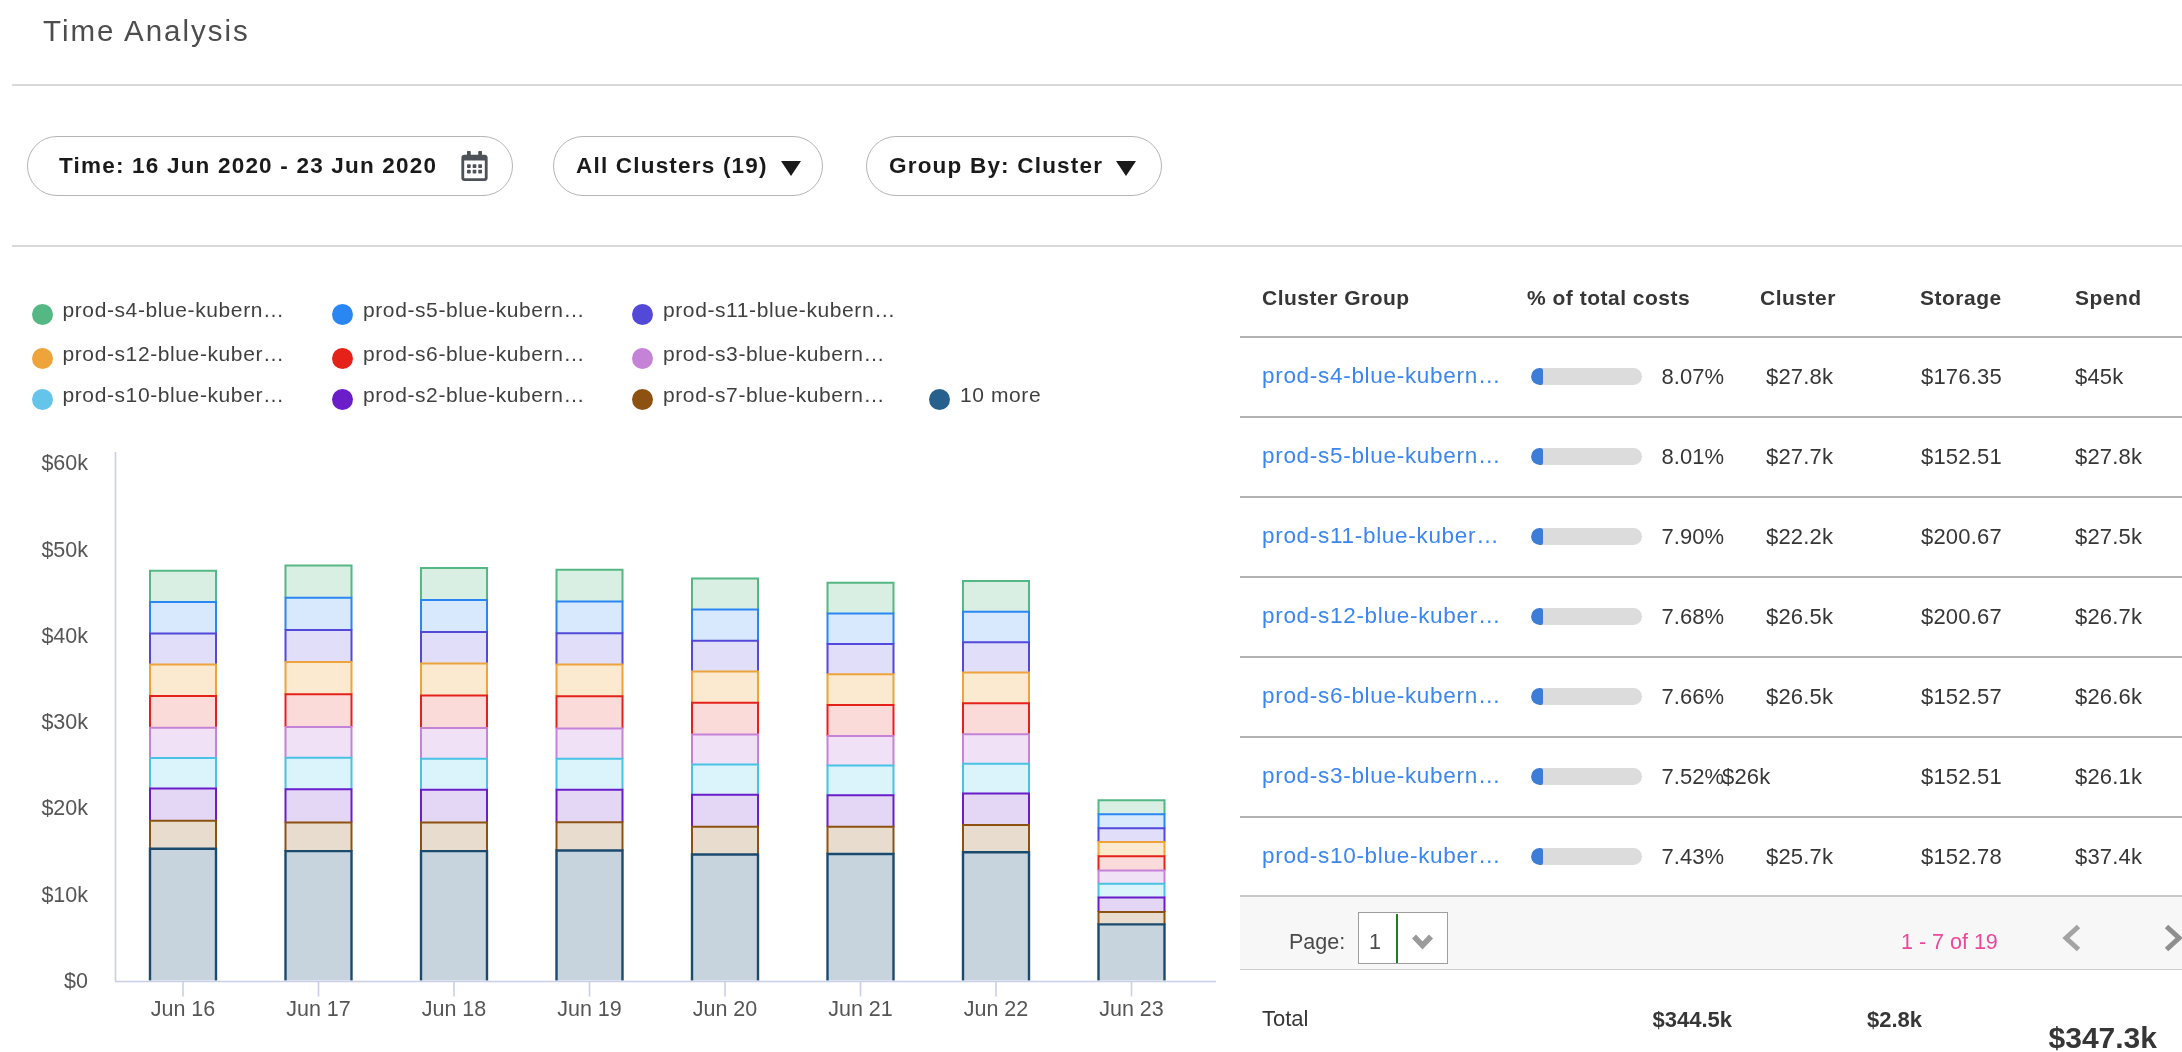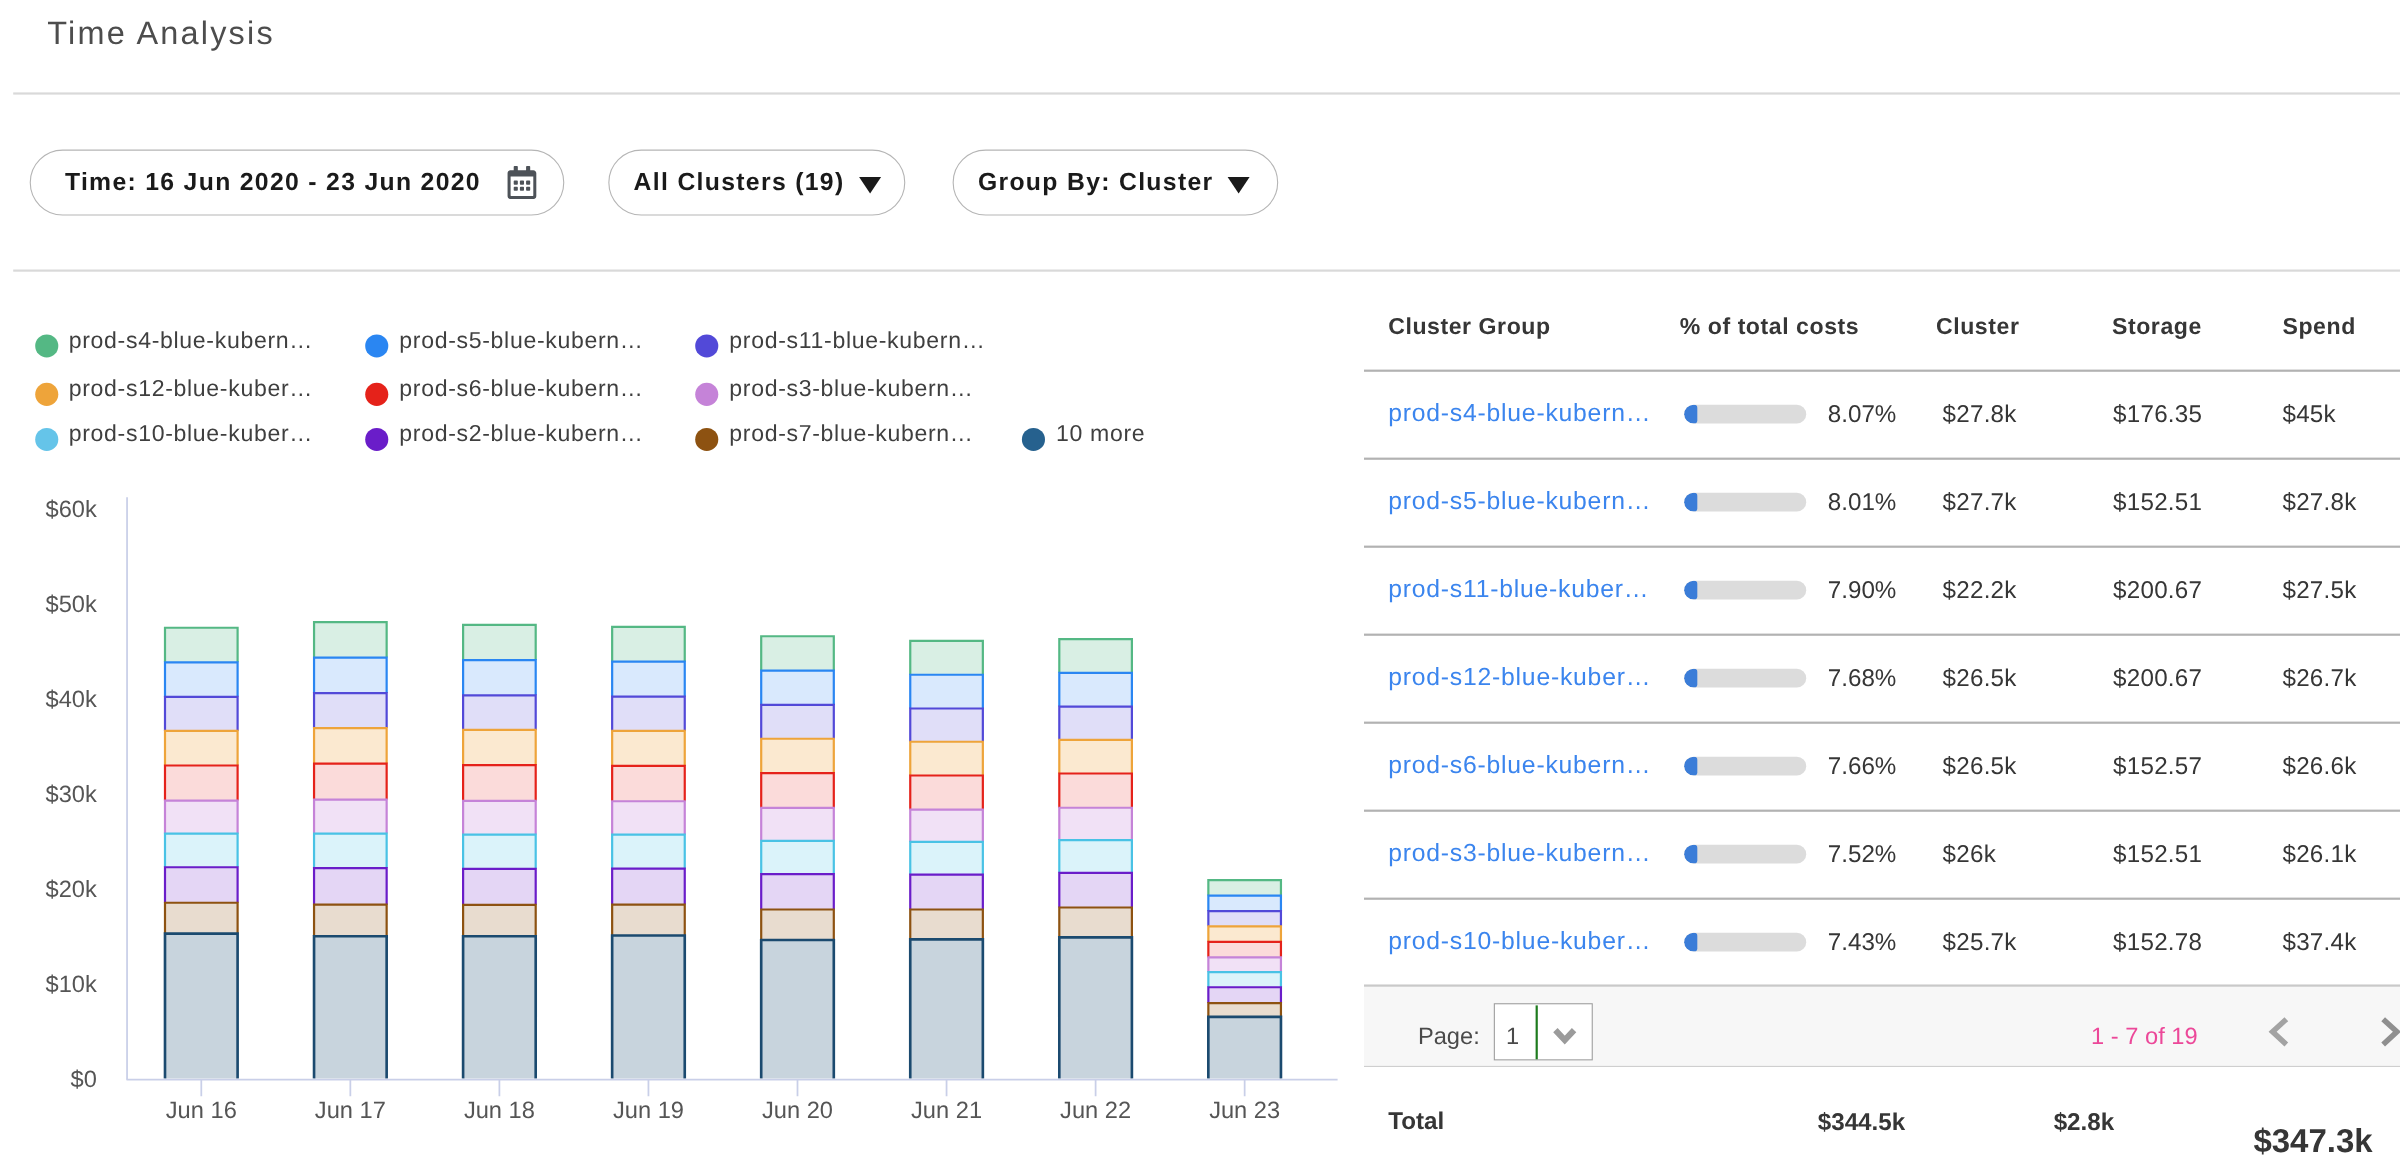--- a/index.html
+++ b/index.html
@@ -290,21 +290,21 @@
 <div class="pct" style="top:684px">7.66%</div>
 <div class="num" style="left:1766px;top:684px">$26.5k</div>
 <div class="num" style="left:1921px;top:684px">$152.57</div>
 <div class="num" style="left:2075px;top:684px">$26.6k</div>
 <div class="sep" style="top:736px"></div>
 <div class="link" style="top:763px">prod-s3-blue-kubern…</div>
 <div class="pbar" style="top:768px">
     <div class="pfill"></div>
   </div>
 <div class="pct" style="top:764px">7.52%</div>
-<div class="num" style="left:1766px;top:764px">$26k</div>
+<div class="num" style="left:1722px;top:764px">$26k</div>
 <div class="num" style="left:1921px;top:764px">$152.51</div>
 <div class="num" style="left:2075px;top:764px">$26.1k</div>
 <div class="sep" style="top:816px"></div>
 <div class="link" style="top:843px">prod-s10-blue-kuber…</div>
 <div class="pbar" style="top:848px">
     <div class="pfill"></div>
   </div>
 <div class="pct" style="top:844px">7.43%</div>
 <div class="num" style="left:1766px;top:844px">$25.7k</div>
 <div class="num" style="left:1921px;top:844px">$152.78</div>
@@ -319,16 +319,16 @@
     <path d="M4 6.5 L12.5 15.5 L21 6.5" fill="none" stroke="#9b9b9b" stroke-width="5.5"></path>
   </svg>
 <div class="abs" style="left:1901px;top:930px;font-size:21.5px;color:#ec4899;">1 - 7 of 19</div>
 <svg class="abs" style="left:2062px;top:924px" width="20" height="28" viewBox="0 0 20 28">
     <path d="M16.5 2.5 L4 14 L16.5 25.5" fill="none" stroke="#a3a3a3" stroke-width="5"></path>
   </svg>
 <svg class="abs" style="left:2163px;top:924px" width="20" height="28" viewBox="0 0 20 28">
     <path d="M3.5 2.5 L16 14 L3.5 25.5" fill="none" stroke="#8f8f8f" stroke-width="5"></path>
   </svg>
 
-<div class="abs" style="left:1262px;top:1006px;font-size:22px;font-weight:bold;color:#363636;">Total</div>
+<div class="abs" style="left:1262px;top:1006px;font-size:22px;font-weight:normal;color:#363636;">Total</div>
 <div class="abs" style="left:1732px;top:1007px;font-size:22px;font-weight:bold;color:#363636;transform:translateX(-100%);">$344.5k</div>
 <div class="abs" style="left:1922px;top:1007px;font-size:22px;font-weight:bold;color:#363636;transform:translateX(-100%);">$2.8k</div>
 <div class="abs" style="left:2157px;top:1001px;font-size:30px;font-weight:bold;color:#363636;transform:translateX(-100%);margin-top:20px;">$347.3k</div>
 
 </body></html>

